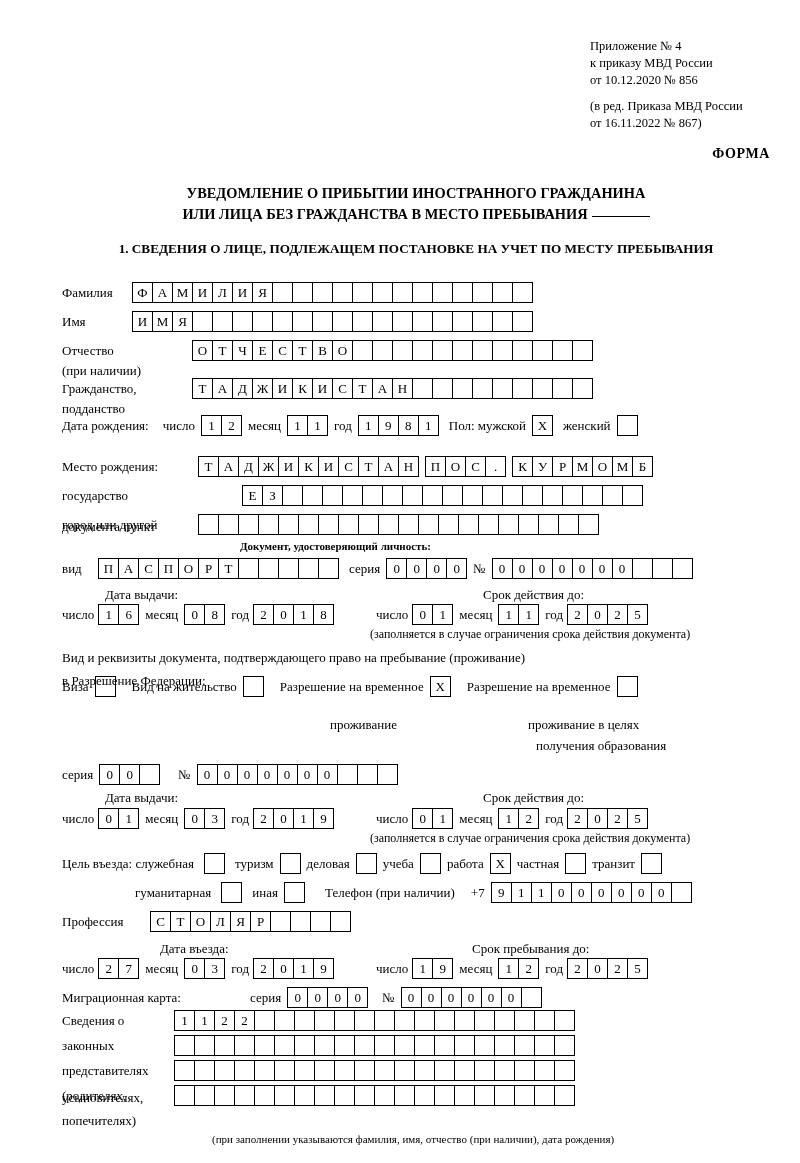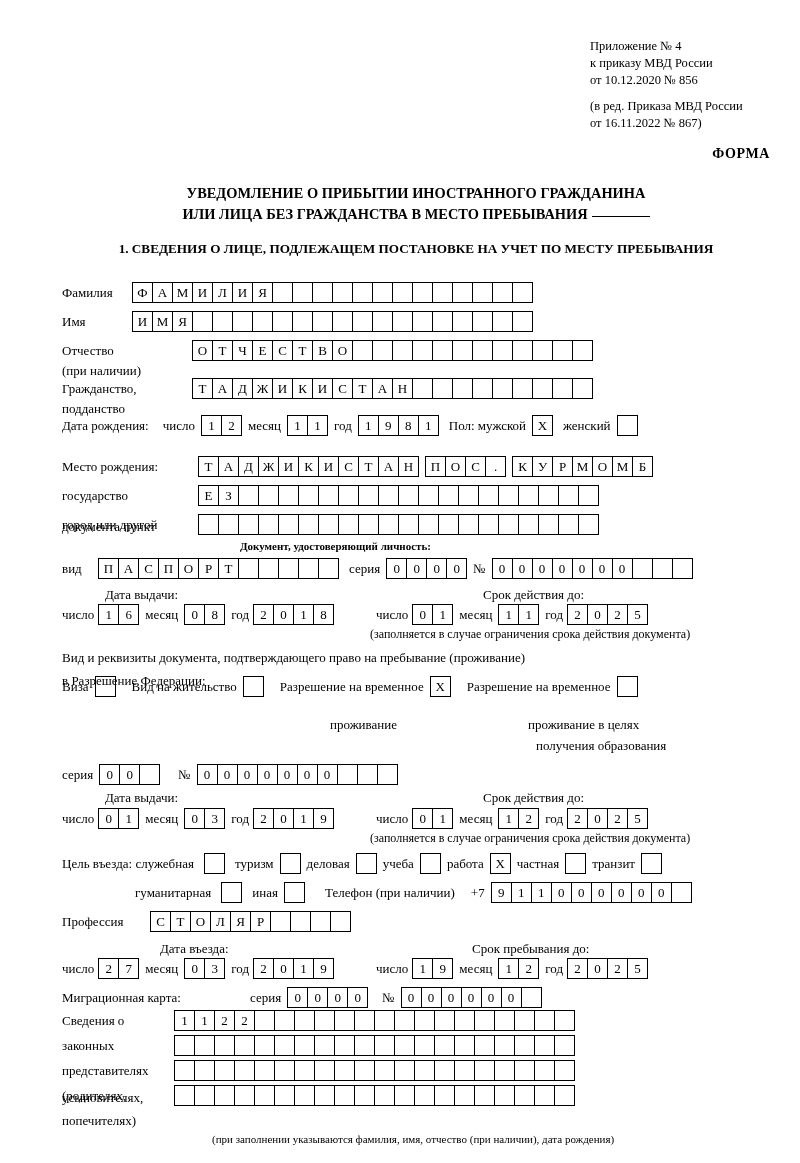--- a/index.html
+++ b/index.html
@@ -301,21 +301,21 @@
     <div class="boxes">
         <div class="bx">К</div>
         <div class="bx">У</div>
         <div class="bx">Р</div>
         <div class="bx">М</div>
         <div class="bx">О</div>
         <div class="bx">М</div>
         <div class="bx">Б</div>
       </div>
   </div>
-  <div class="row" style="left:62px; top:485px;">
+  <div class="row" style="left:62px; top:485px;gap:44px;">
     <div class="lbl" style="width:136px;">государство</div>
     <div class="boxes">
         <div class="bx">Е</div>
         <div class="bx">З</div>
         <div class="bx"></div>
         <div class="bx"></div>
         <div class="bx"></div>
         <div class="bx"></div>
         <div class="bx"></div>
         <div class="bx"></div>

